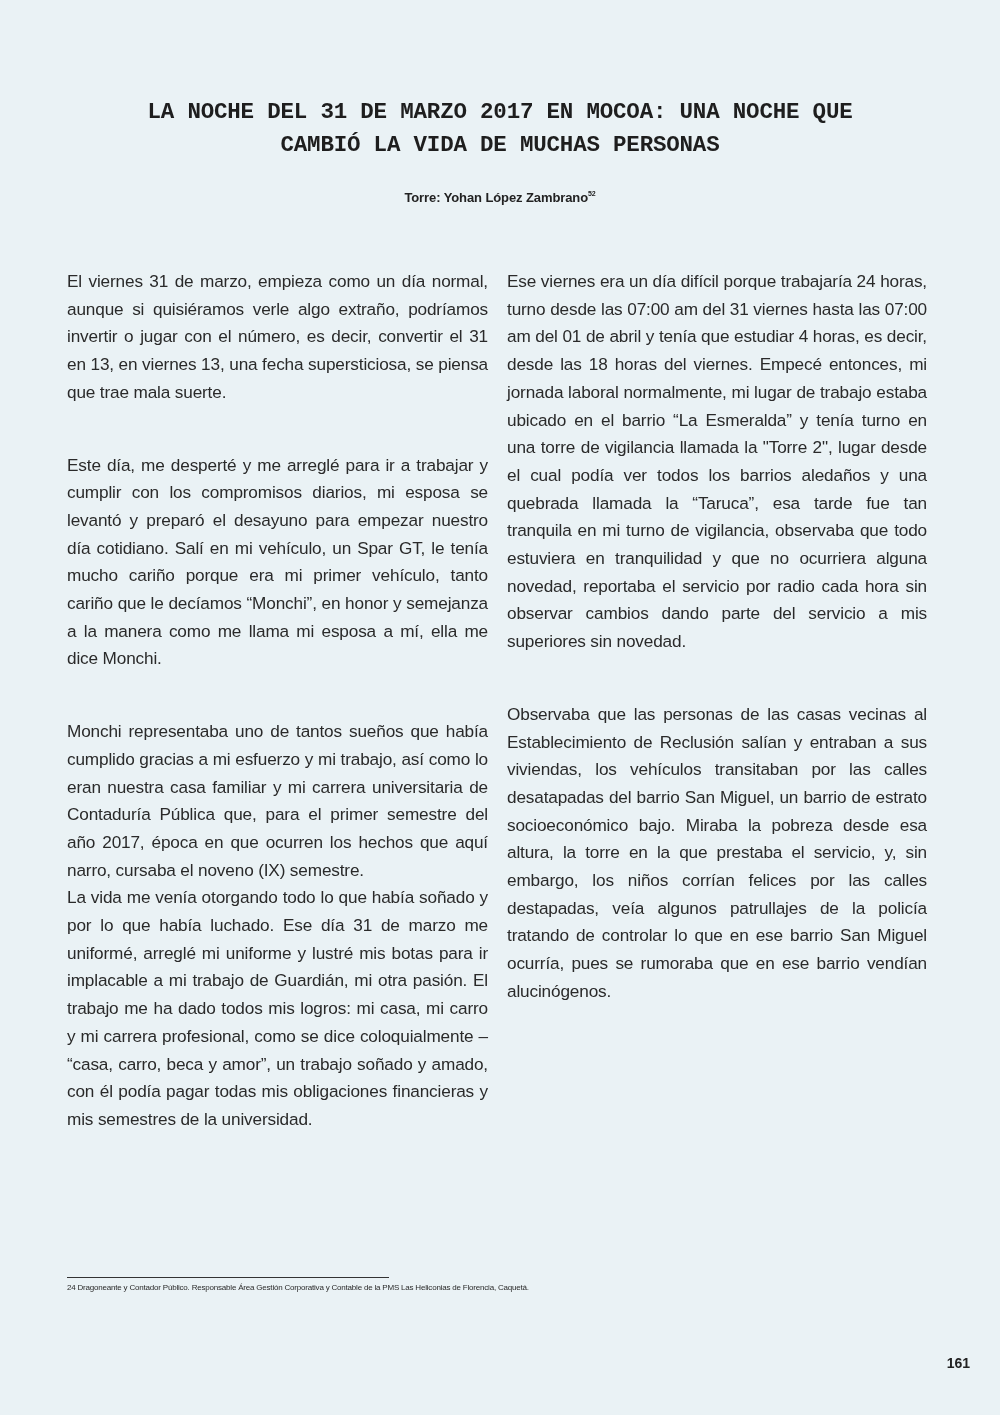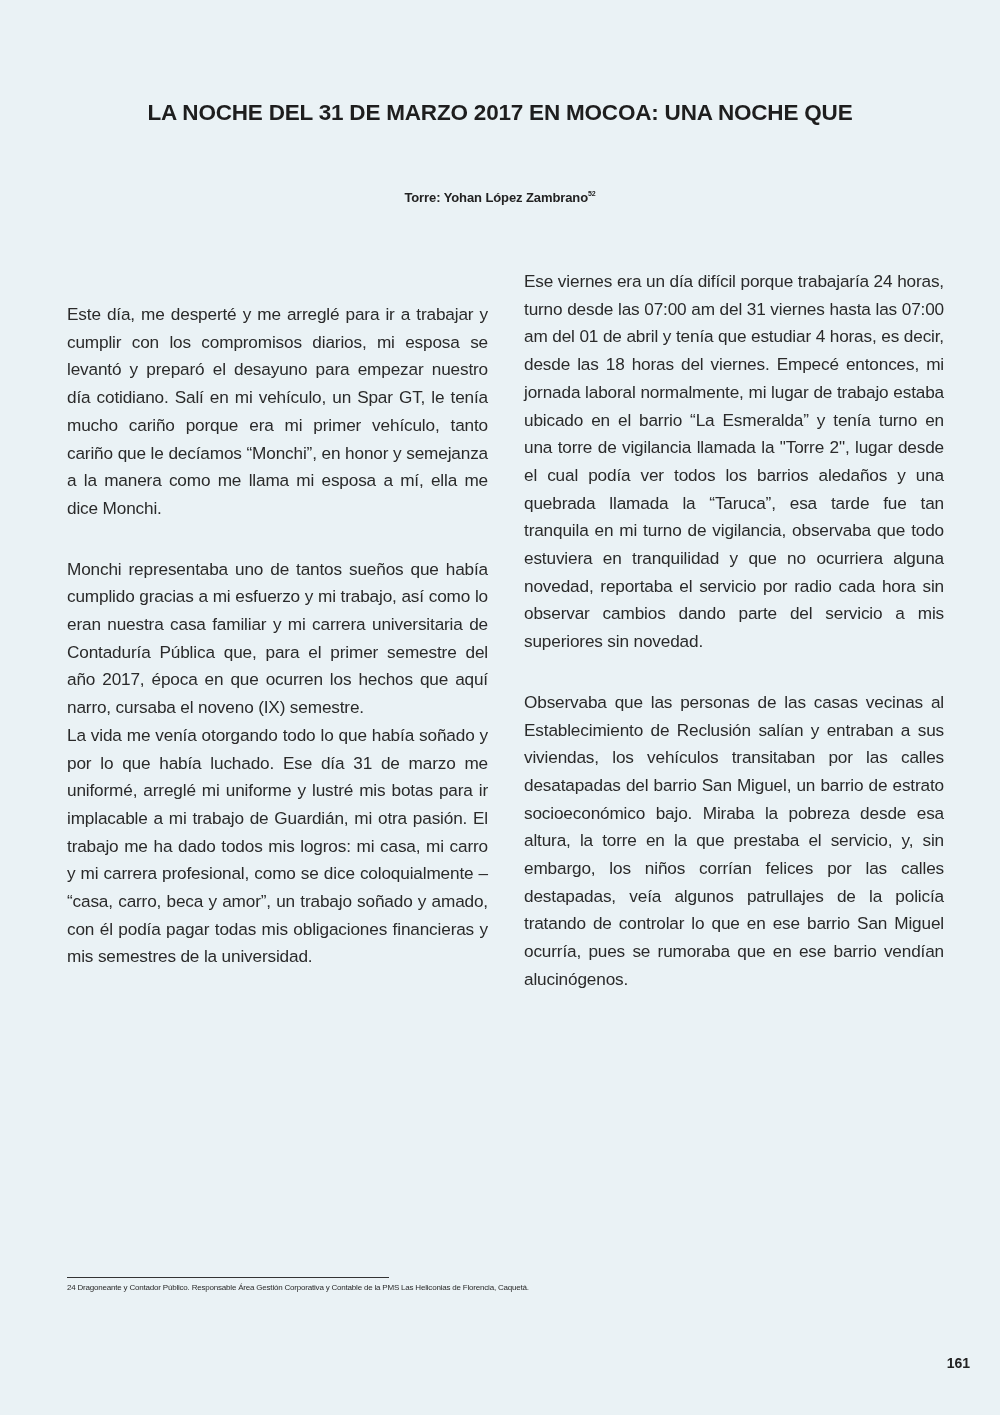--- a/index.html
+++ b/index.html
@@ -14,21 +14,21 @@
       overflow: hidden;
       color: #252525;
       font-family: "Liberation Sans", "DejaVu Sans", sans-serif;
     }
     .title {
       position: absolute;
       top: 96px;
       left: 80px;
       width: 840px;
       text-align: center;
-      font-family: Liberation Sans, sans-serif;
+      font-family: Liberation Mono, monospace;
       font-weight: bold;
       font-size: 22.5px;
       line-height: 33px;
       letter-spacing: -0.2px;
       color: #1e1e1e;
       margin: 0;
     }
     .title span { display: block; }
     .author {
       position: absolute;
@@ -50,27 +50,27 @@
       position: absolute;
       top: 268px;
       width: 421px;
       font-size: 17.2px;
       line-height: 27.7px;
       text-align: justify;
       color: #2a2a2a;
       letter-spacing: -0.15px;
     }
     .col-left { left: 67px; }
-    .col-right { left: 524px; width: 420px; }
+    .col-right { left: 507px; width: 420px; }
     .col p {
       margin: 0;
       text-align: justify;
       text-align-last: left;
     }
-    .col p.gap { margin-top: 33px; }
+    .col p.gap { margin-top: 45px; }
     .footnote-rule {
       position: absolute;
       top: 1277px;
       left: 67px;
       width: 322px;
       height: 0;
       border-top: 1px solid #333;
     }
     .footnote {
       position: absolute;
@@ -88,27 +88,29 @@
       font-weight: bold;
       font-size: 14px;
       color: #222;
     }
   </style>
 </head>
 <body>
 
 <h1 class="title">
   <span>LA NOCHE DEL 31 DE MARZO 2017 EN MOCOA: UNA NOCHE QUE</span>
+  <span>CAMBIÓ LA VIDA DE MUCHAS PERSONAS</span>
 </h1>
 
 <div class="author">
   <span>Torre: Yohan López Zambrano</span><sup>52</sup>
 </div>
 
 <div class="col col-left">
+  <p>El viernes 31 de marzo, empieza como un día normal, aunque si quisiéramos verle algo extraño, podríamos invertir o jugar con el número, es decir, convertir el 31 en 13, en viernes 13, una fecha supersticiosa, se piensa que trae mala suerte.</p>
   <p class="gap">Este día, me desperté y me arreglé para ir a trabajar y cumplir con los compromisos diarios, mi esposa se levantó y preparó el desayuno para empezar nuestro día cotidiano. Salí en mi vehículo, un Spar GT, le tenía mucho cariño porque era mi primer vehículo, tanto cariño que le decíamos “Monchi”, en honor y semejanza a la manera como me llama mi esposa a mí, ella me dice Monchi.</p>
   <p class="gap">Monchi representaba uno de tantos sueños que había cumplido gracias a mi esfuerzo y mi trabajo, así como lo eran nuestra casa familiar y mi carrera universitaria de Contaduría Pública que, para el primer semestre del año 2017, época en que ocurren los hechos que aquí narro, cursaba el noveno (IX) semestre.</p>
   <p>La vida me venía otorgando todo lo que había soñado y por lo que había luchado. Ese día 31 de marzo me uniformé, arreglé mi uniforme y lustré mis botas para ir implacable a mi trabajo de Guardián, mi otra pasión. El trabajo me ha dado todos mis logros: mi casa, mi carro y mi carrera profesional, como se dice coloquialmente – “casa, carro, beca y amor”, un trabajo soñado y amado, con él podía pagar todas mis obligaciones financieras y mis semestres de la universidad.</p>
 </div>
 
 <div class="col col-right">
   <p>Ese viernes era un día difícil porque trabajaría 24 horas, turno desde las 07:00 am del 31 viernes hasta las 07:00 am del 01 de abril y tenía que estudiar 4 horas, es decir, desde las 18 horas del viernes. Empecé entonces, mi jornada laboral normalmente, mi lugar de trabajo estaba ubicado en el barrio “La Esmeralda” y tenía turno en una torre de vigilancia llamada la "Torre 2", lugar desde el cual podía ver todos los barrios aledaños y una quebrada llamada la “Taruca”, esa tarde fue tan tranquila en mi turno de vigilancia, observaba que todo estuviera en tranquilidad y que no ocurriera alguna novedad, reportaba el servicio por radio cada hora sin observar cambios dando parte del servicio a mis superiores sin novedad.</p>
   <p class="gap">Observaba que las personas de las casas vecinas al Establecimiento de Reclusión salían y entraban a sus viviendas, los vehículos transitaban por las calles desatapadas del barrio San Miguel, un barrio de estrato socioeconómico bajo. Miraba la pobreza desde esa altura, la torre en la que prestaba el servicio, y, sin embargo, los niños corrían felices por las calles destapadas, veía algunos patrullajes de la policía tratando de controlar lo que en ese barrio San Miguel ocurría, pues se rumoraba que en ese barrio vendían alucinógenos.</p>
 </div>
 

